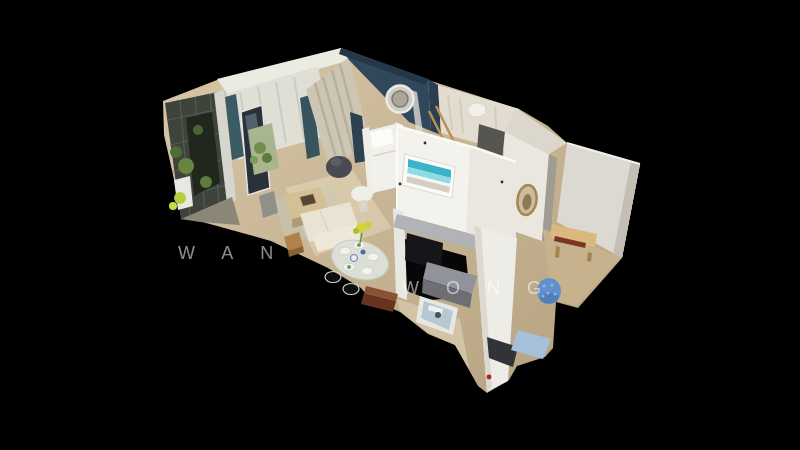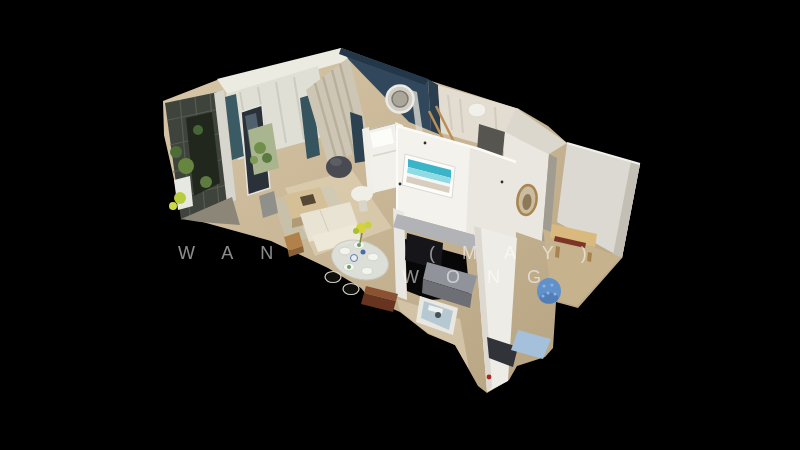--- a/index.html
+++ b/index.html
@@ -10,21 +10,21 @@
   .stage svg{position:absolute;left:0;top:0;}
   .wm{position:absolute;left:0;top:0;width:100%;height:100%;pointer-events:none;}
   .wm span{
     position:absolute;color:#fff;opacity:.55;font-size:18px;line-height:18px;
     letter-spacing:27px;font-weight:400;white-space:pre;
     font-family:"Liberation Sans", sans-serif;
   }
   .wm .l1a{left:178px;top:244px;}
   .wm .l1b{left:429px;top:244px;}
   .wm .l2a{left:236px;top:270px;}
-  .wm .l2b{left:402px;top:268px;}
+  .wm .l2b{left:402px;top:279px;}
 </style>
 </head>
 <body>
 
 <div class="stage">
   <svg width="800" height="450" viewBox="0 0 800 450">
     <defs>
       <linearGradient id="floorGrad" x1="0" y1="0" x2="1" y2="1">
         <stop offset="0" stop-color="#d8c7a8"></stop>
           <stop offset="1" stop-color="#b3a07e"></stop>
@@ -216,16 +216,15 @@
           <circle cx="368" cy="225" r="3.5" fill="#c7d23a"></circle>
           <circle cx="356" cy="231" r="3" fill="#aabf30"></circle>
       </g>
       <path d="M366,286 L398,294 L396,301 L364,293 Z" fill="#8a5232"></path>
       <path d="M364,293 L396,301 L393,312 L361,304 Z" fill="#66341f"></path>
     </g>
   </svg>
 
   <div class="wm">
     <span class="l1a">WAN</span>
-    <span class="l1b">(MAY)</span>
     <span class="l2b">WONG</span>
   </div>
 </div>
 
 </body></html>

